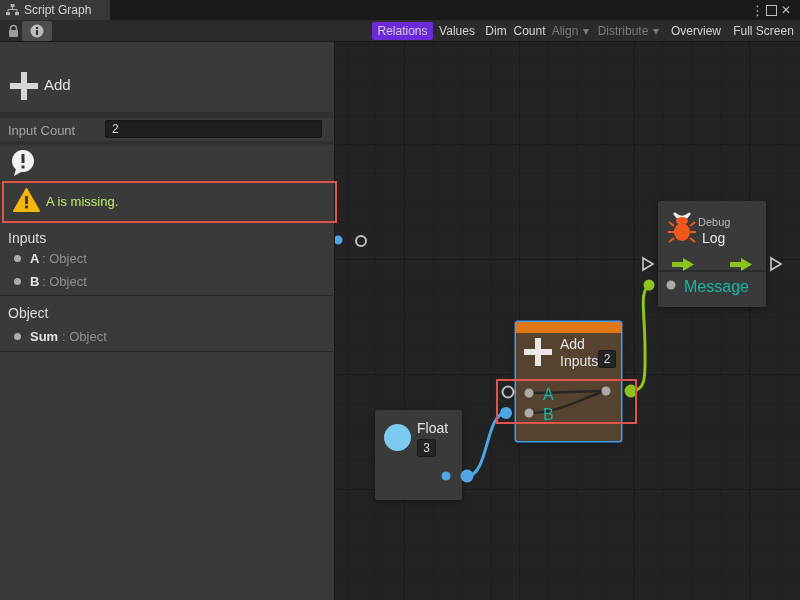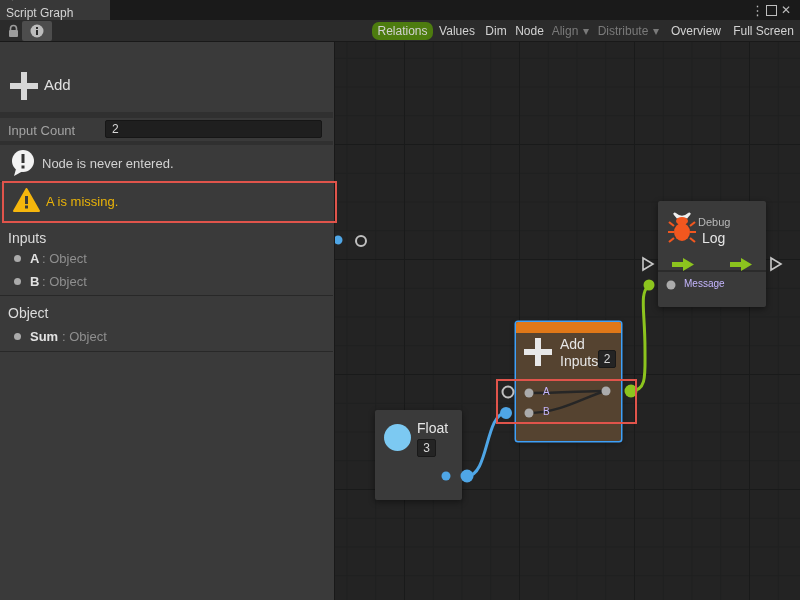--- a/index.html
+++ b/index.html
@@ -2,29 +2,29 @@
 <html><head>
 <meta charset="utf-8">
 <style>
   html,body{margin:0;padding:0;background:#111;}
   #app{position:relative;width:800px;height:600px;background:#383838;overflow:hidden;
        font-family:"Liberation Sans",sans-serif;color:#cfcfcf;-webkit-font-smoothing:antialiased;}
   .abs{position:absolute;}
   
   .titlebar{position:absolute;left:0;top:0;width:800px;height:20px;background:#1a1a1a;}
   .tab{position:absolute;left:0;top:0;width:110px;height:20px;background:#383838;
-       display:flex;gap:5px;padding-left:6px;box-sizing:border-box;
-       font-size:12px;color:#d4d4d4;flex-direction:column;}
+       display:flex;align-items:center;gap:5px;padding-left:6px;box-sizing:border-box;
+       font-size:12px;color:#d4d4d4;}
   .winctl{position:absolute;top:0;height:20px;display:flex;align-items:center;color:#bdbdbd;}
   
   .toolbar{position:absolute;left:0;top:20px;width:800px;height:22px;background:#2b2b2b;
            border-bottom:1px solid #191919;box-sizing:border-box;}
   .tbtn{position:absolute;top:2px;height:18px;line-height:18px;text-align:center;
         font-size:12px;color:#d2d2d2;border-radius:2px;}
-  .tbtn.active{background:#4d7c0f;border-radius:7px;}
+  .tbtn.active{background:#6d28d9;}
   .tbtn.disabled{color:#7a7a7a;}
   .iconbtn{position:absolute;top:1px;height:20px;border-radius:2px;display:flex;
            align-items:center;justify-content:center;}
   .slider-track{position:absolute;height:2px;background:#5a5a5a;}
   .slider-handle{position:absolute;width:11px;height:11px;border-radius:50%;background:#9a9a9a;}
   
   .inspector{position:absolute;left:0;top:42px;width:335px;height:558px;background:#3a3a3a;
              border-right:1px solid #191919;box-sizing:border-box;}
   .insp-header{position:absolute;left:0;top:0;width:100%;height:20px;background:#383838;
                border-bottom:1px solid #232323;box-sizing:border-box;font-size:12px;color:#cfcfcf;}
@@ -51,21 +51,21 @@
   .dot-gray{background:#ababab;}
   .dot-blue{background:#4FA6E6;}
   .dot-green{background:#8CC41E;}
   .hollow{position:absolute;border:2px solid #c0c0c0;border-radius:50%;background:transparent;
           transform:translate(-50%,-50%);z-index:4;box-sizing:border-box;}
   .flowtri{position:absolute;transform:translate(-50%,-50%);z-index:4;}
   .annotation{position:absolute;border:2px solid #E0544B;z-index:10;pointer-events:none;}
   .valbox{position:absolute;background:#242424;border:1px solid #191919;border-radius:2px;
           color:#d8d8d8;font-size:12px;text-align:center;}
   .node-title{position:absolute;font-size:14px;color:#e6e6e6;}
-  .port-label{position:absolute;font-size:10px;color:#c4b5fd;}
+  .port-label{position:absolute;font-size:16px;color:#14b8a6;}
 </style>
 </head>
 <body>
 
 <div id="app">
 
   <div class="titlebar">
     <div class="tab">
       <svg width="13" height="12" viewBox="0 0 13 12">
         <rect x="4.5" y="0" width="4" height="3.2" fill="#b0b0b0"></rect>
@@ -110,21 +110,21 @@
     </svg>
     <span class="abs" style="left:158px;top:25px;font-size:12px;color:#cfcfcf;">enemy</span>
     <span class="abs" style="left:221px;top:25px;font-size:12px;color:#cfcfcf;">Zoom</span>
     <div class="slider-track" style="left:253px;top:31px;width:88px;"></div>
     <div class="slider-handle" style="left:336px;top:26px;"></div>
     <span class="abs" style="left:352px;top:25px;font-size:12px;color:#cfcfcf;">1x</span>
 
     <div class="tbtn active" style="left:372px;width:61px;">Relations</div>
     <div class="tbtn" style="left:434px;width:46px;">Values</div>
     <div class="tbtn" style="left:481px;width:30px;">Dim</div>
-    <div class="tbtn" style="left:511px;width:37px;">Node</div>
+    <div class="tbtn" style="left:511px;width:37px;">Count</div>
     <div class="tbtn disabled" style="left:548px;width:34px;">Align</div>
     <span class="tbtn disabled" style="left:580px;width:12px;">▾</span>
     <div class="tbtn disabled" style="left:594px;width:58px;">Distribute</div>
     <span class="tbtn disabled" style="left:650px;width:12px;">▾</span>
     <div class="tbtn" style="left:665px;width:62px;">Overview</div>
     <div class="tbtn" style="left:728px;width:71px;">Full Screen</div>
   </div>
 
   <div class="canvas">
 
@@ -212,31 +212,30 @@
     <div class="field" style="left:105px;top:78px;width:217px;height:18px;">2</div>
     <div class="band" style="top:99px;height:4px;"></div>
 
     <div style="position:absolute;left:0;top:103px;width:334px;height:36px;">
       <svg style="position:absolute;left:10px;top:4px;" width="26" height="28" viewBox="0 0 26 28">
         <circle cx="13" cy="12" r="11" fill="#f2f2f2"></circle>
         <polygon points="6,20 4,27 13,22" fill="#f2f2f2"></polygon>
         <rect x="11.5" y="5" width="3" height="9" fill="#333"></rect>
         <rect x="11.5" y="16.5" width="3" height="3" fill="#333"></rect>
       </svg>
-      <span style="position:absolute;left:42px;top:11px;font-size:13px;color:#d2d2d2;">Node is never entered.</span>
     </div>
     <div class="hr" style="top:139px;"></div>
 
     <div style="position:absolute;left:0;top:141px;width:334px;height:36px;">
       <svg style="position:absolute;left:13px;top:5px;" width="27" height="25" viewBox="0 0 27 25">
         <path d="M13.5,1 L26,23 L1,23 Z" fill="#F5B60D" stroke="#F5B60D" stroke-width="2" stroke-linejoin="round"></path>
         <rect x="12" y="8" width="3" height="8" fill="#3a3a3a"></rect>
         <rect x="12" y="17.5" width="3" height="3" fill="#3a3a3a"></rect>
       </svg>
-      <span style="position:absolute;left:46px;top:11px;font-size:13px;color:#eab308;">A is missing.</span>
+      <span style="position:absolute;left:46px;top:11px;font-size:13px;color:#bef264;">A is missing.</span>
     </div>
 
     <span class="sec-head" style="position:absolute;left:8px;top:188px;">Inputs</span>
     <div class="pin-dot" style="left:14px;top:213px;"></div>
     <span class="io-name" style="position:absolute;left:30px;top:209px;">A</span>
     <span class="io-type" style="position:absolute;left:42px;top:209px;">: Object</span>
     <div class="pin-dot" style="left:14px;top:236px;"></div>
     <span class="io-name" style="position:absolute;left:30px;top:232px;">B</span>
     <span class="io-type" style="position:absolute;left:42px;top:232px;">: Object</span>
     <div class="hr" style="top:253px;"></div>

